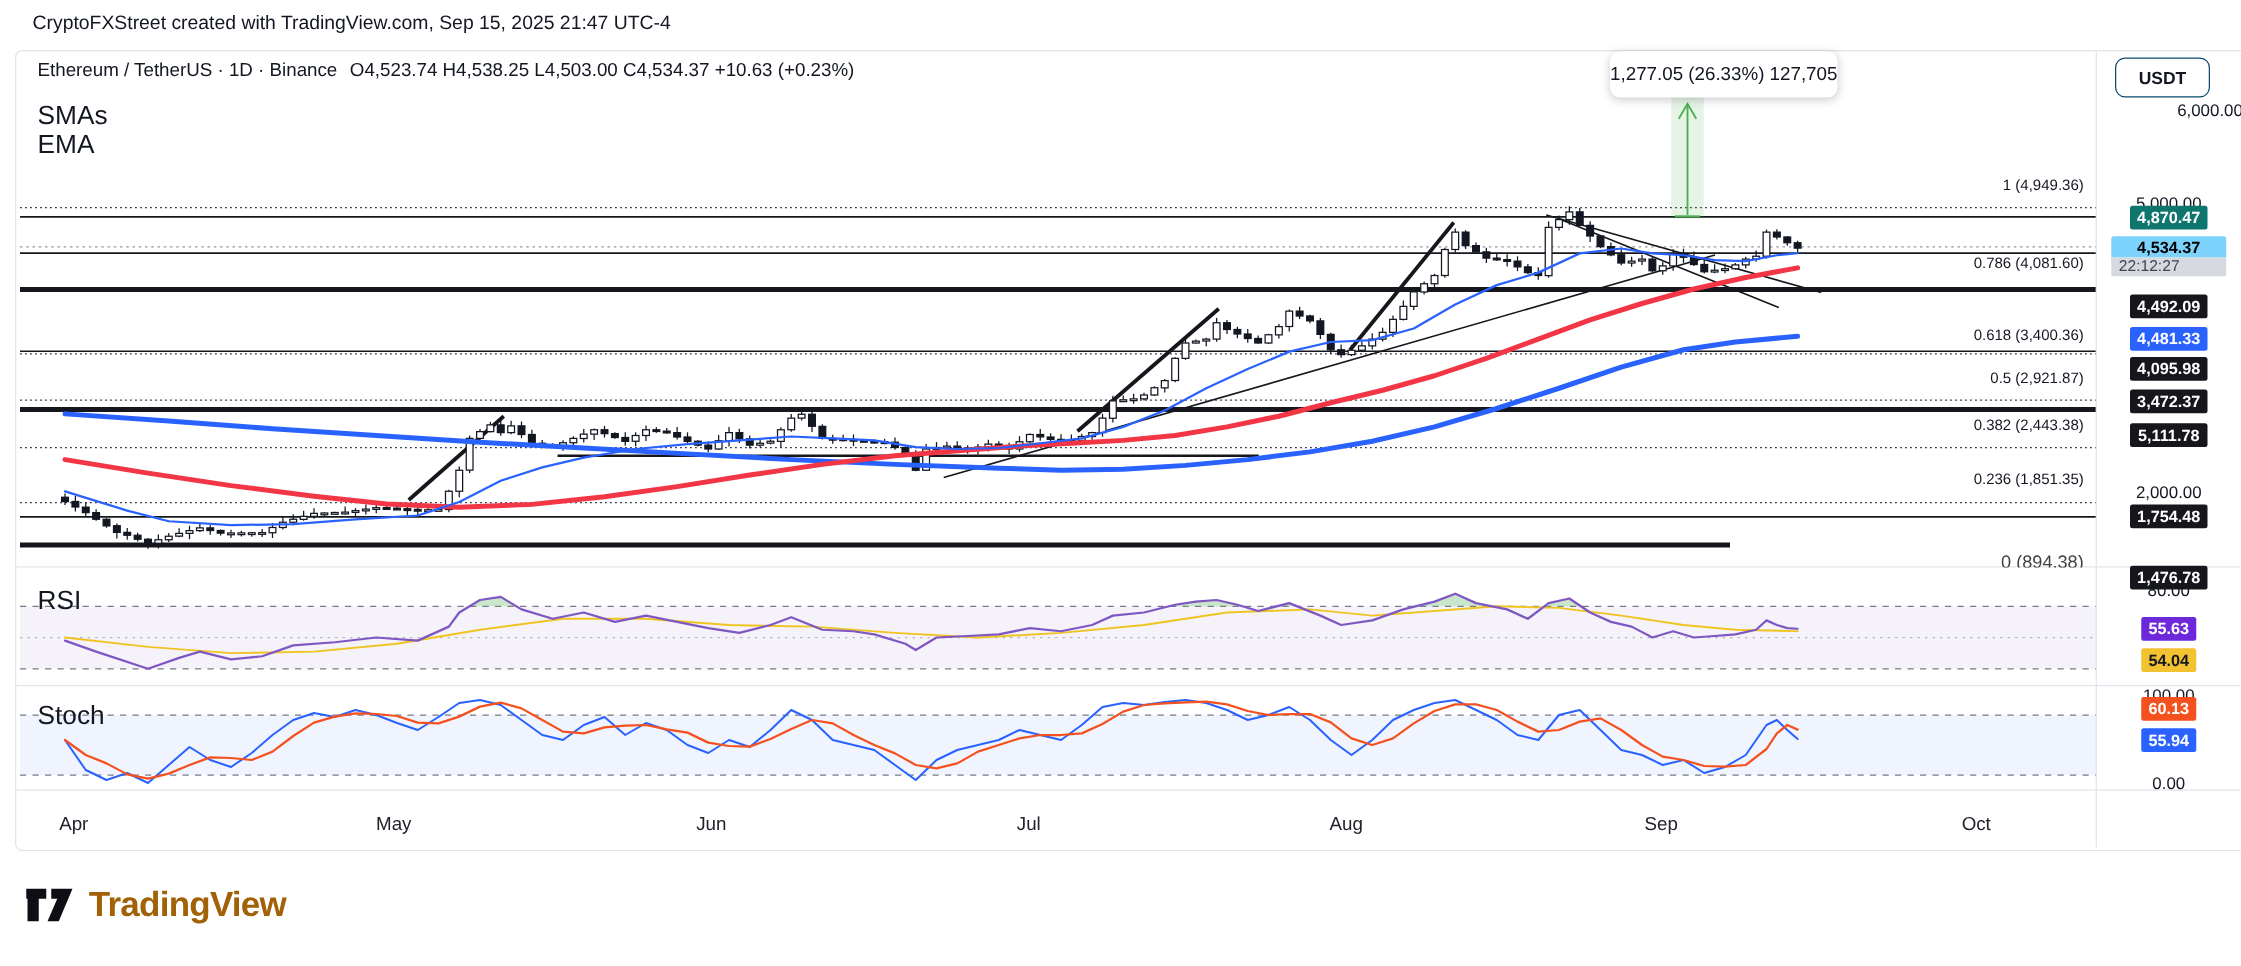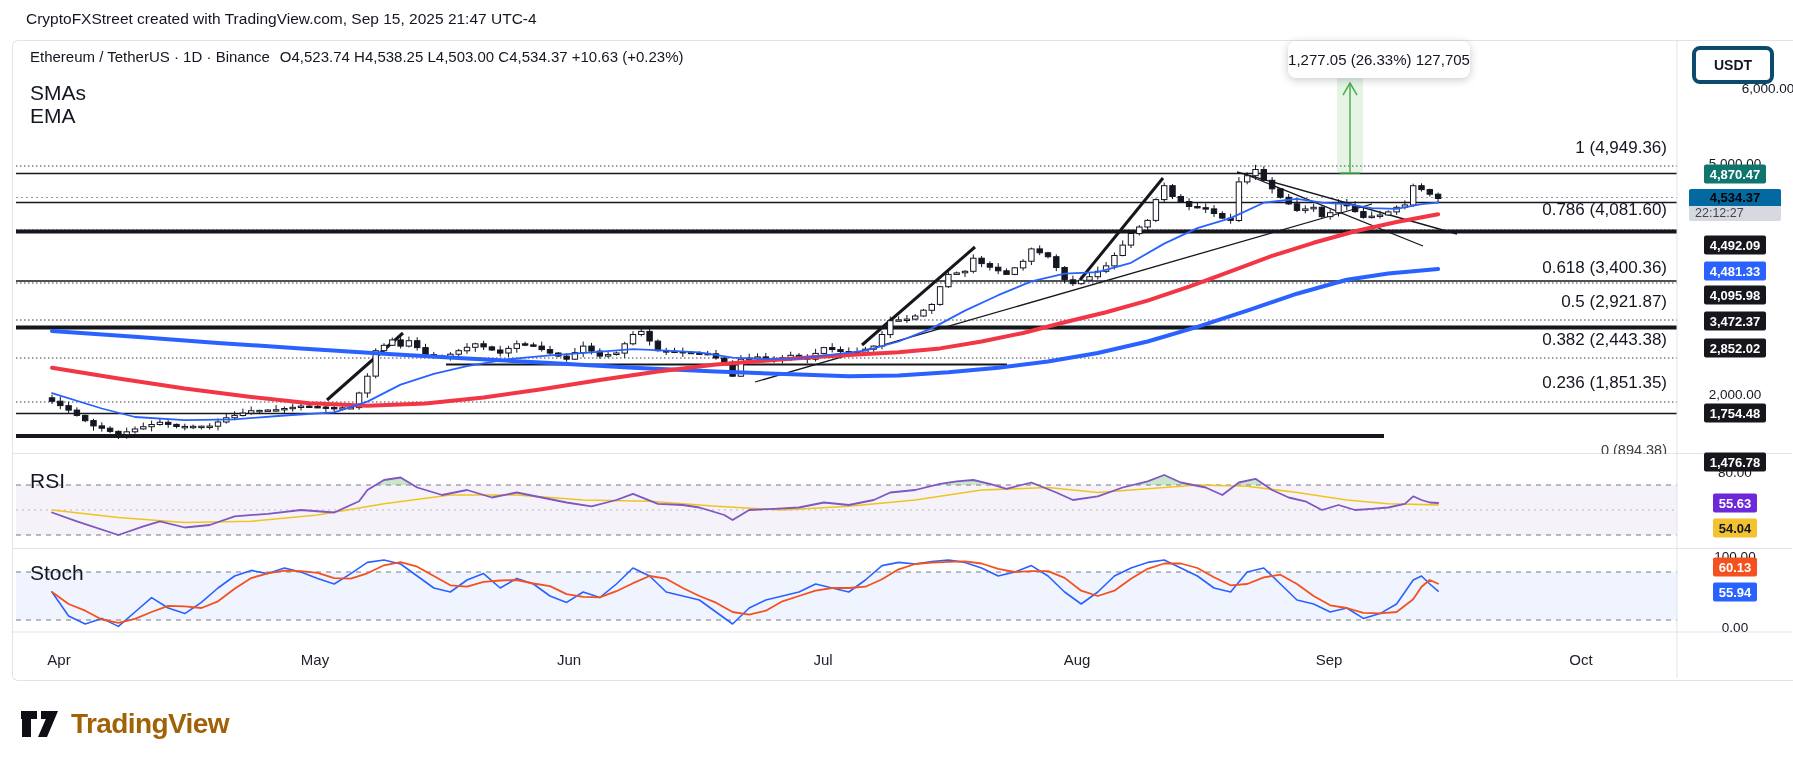--- a/index.html
+++ b/index.html
@@ -10,37 +10,37 @@
           border:1px solid #e0e3eb;border-right:none;border-radius:6px 0 0 6px;background:#fff;}
   #chart-svg{position:absolute;left:0;top:0;z-index:1;pointer-events:none;}
   .ovl{position:absolute;z-index:3;}
   #legend{left:30px;top:48px;font-size:15px;font-weight:500;white-space:nowrap;}
   #legend .ohlc{margin-left:10px;}
   .ind-label{left:30px;font-size:21px;font-weight:500;}
   #smas-label{top:81px;}
   #ema-label{top:104px;}
   #rsi-label{top:469px;}
   #stoch-label{top:561px;}
-  .fib-label{right:126px;transform:translateY(-50%);font-size:17px;font-weight:500;
+  .fib-label{right:126px;transform:translateY(-50%);font-size:12px;font-weight:500;
              color:#131722;white-space:nowrap;z-index:2;}
   .fib-clip{right:126px;height:10px;overflow:hidden;font-size:14.5px;font-weight:500;
             line-height:13px;color:#404040;z-index:2;}
   .ax-label{left:1677px;width:116px;text-align:center;transform:translateY(-50%);
             font-size:13.5px;font-weight:500;color:#131722;z-index:2;}
   .badge-row{left:1677px;width:116px;display:flex;justify-content:center;
              transform:translateY(-50%);z-index:4;}
   .badge-row span{font-size:13px;font-weight:600;padding:2px 6px;border-radius:2px;
                   white-space:nowrap;}
   #cur-badge{left:1677px;width:116px;top:189px;display:flex;flex-direction:column;
              align-items:center;z-index:5;}
-  #cur-badge .px{width:80px;text-align:center;background:#0369a1;color:#000;
+  #cur-badge .px{width:80px;text-align:center;background:#7dd3fc;color:#000;
                  font-size:13px;font-weight:600;padding:1px 6px;border-radius:2px 2px 0 0;}
   #cur-badge .cd{width:80px;text-align:left;background:#d6d9e0;color:#41454e;
                  font-size:12.5px;font-weight:500;padding:0 6px 1px;border-radius:0 0 2px 2px;}
-  #usdt-btn{left:1692px;top:46px;width:74px;height:30px;border:4px solid #0c4a6e;
+  #usdt-btn{left:1692px;top:46px;width:74px;height:30px;border:1px solid #0c4a6e;
             border-radius:8px;background:#fff;display:flex;align-items:center;
             justify-content:center;font-size:14px;font-weight:600;color:#131722;z-index:5;}
   #tooltip{left:1288px;top:41px;width:182px;height:37px;background:#fff;border-radius:8px;
            box-shadow:0 2px 8px rgba(60,64,80,.28);display:flex;align-items:center;
            justify-content:center;font-size:15px;font-weight:500;z-index:6;white-space:nowrap;}
   .month{transform:translateX(-50%);top:651px;font-size:15px;font-weight:500;color:#20222c;z-index:2;}
   #logo{position:absolute;left:20px;top:708px;display:flex;align-items:center;gap:11px;}
   #logo-text{font-size:28px;font-weight:800;letter-spacing:-0.6px;color:#a16207;}
 </style>
 </head>
@@ -478,21 +478,21 @@
     <div class="ovl badge-row" style="top: 271px;">
       <span style="background: rgb(41, 98, 255); color: rgb(255, 255, 255);">4,481.33</span>
     </div>
     <div class="ovl badge-row" style="top: 295px;">
       <span style="background: rgb(22, 23, 29); color: rgb(255, 255, 255);">4,095.98</span>
     </div>
     <div class="ovl badge-row" style="top: 321px;">
       <span style="background: rgb(22, 23, 29); color: rgb(255, 255, 255);">3,472.37</span>
     </div>
     <div class="ovl badge-row" style="top: 348px;">
-      <span style="background: rgb(22, 23, 29); color: rgb(255, 255, 255);">2,852.02</span>
+      <span style="background: rgb(22, 23, 29); color: rgb(255, 255, 255);">5,111.78</span>
     </div>
     <div class="ovl badge-row" style="top: 413px;">
       <span style="background: rgb(22, 23, 29); color: rgb(255, 255, 255);">1,754.48</span>
     </div>
     <div class="ovl badge-row" style="top: 437px; margin-top: 25px;">
       <span style="background: rgb(22, 23, 29); color: rgb(255, 255, 255);">1,476.78</span>
     </div>
     <div class="ovl badge-row" style="top: 503px;">
       <span style="background: #6d28d9; color: rgb(255, 255, 255);">55.63</span>
     </div>

